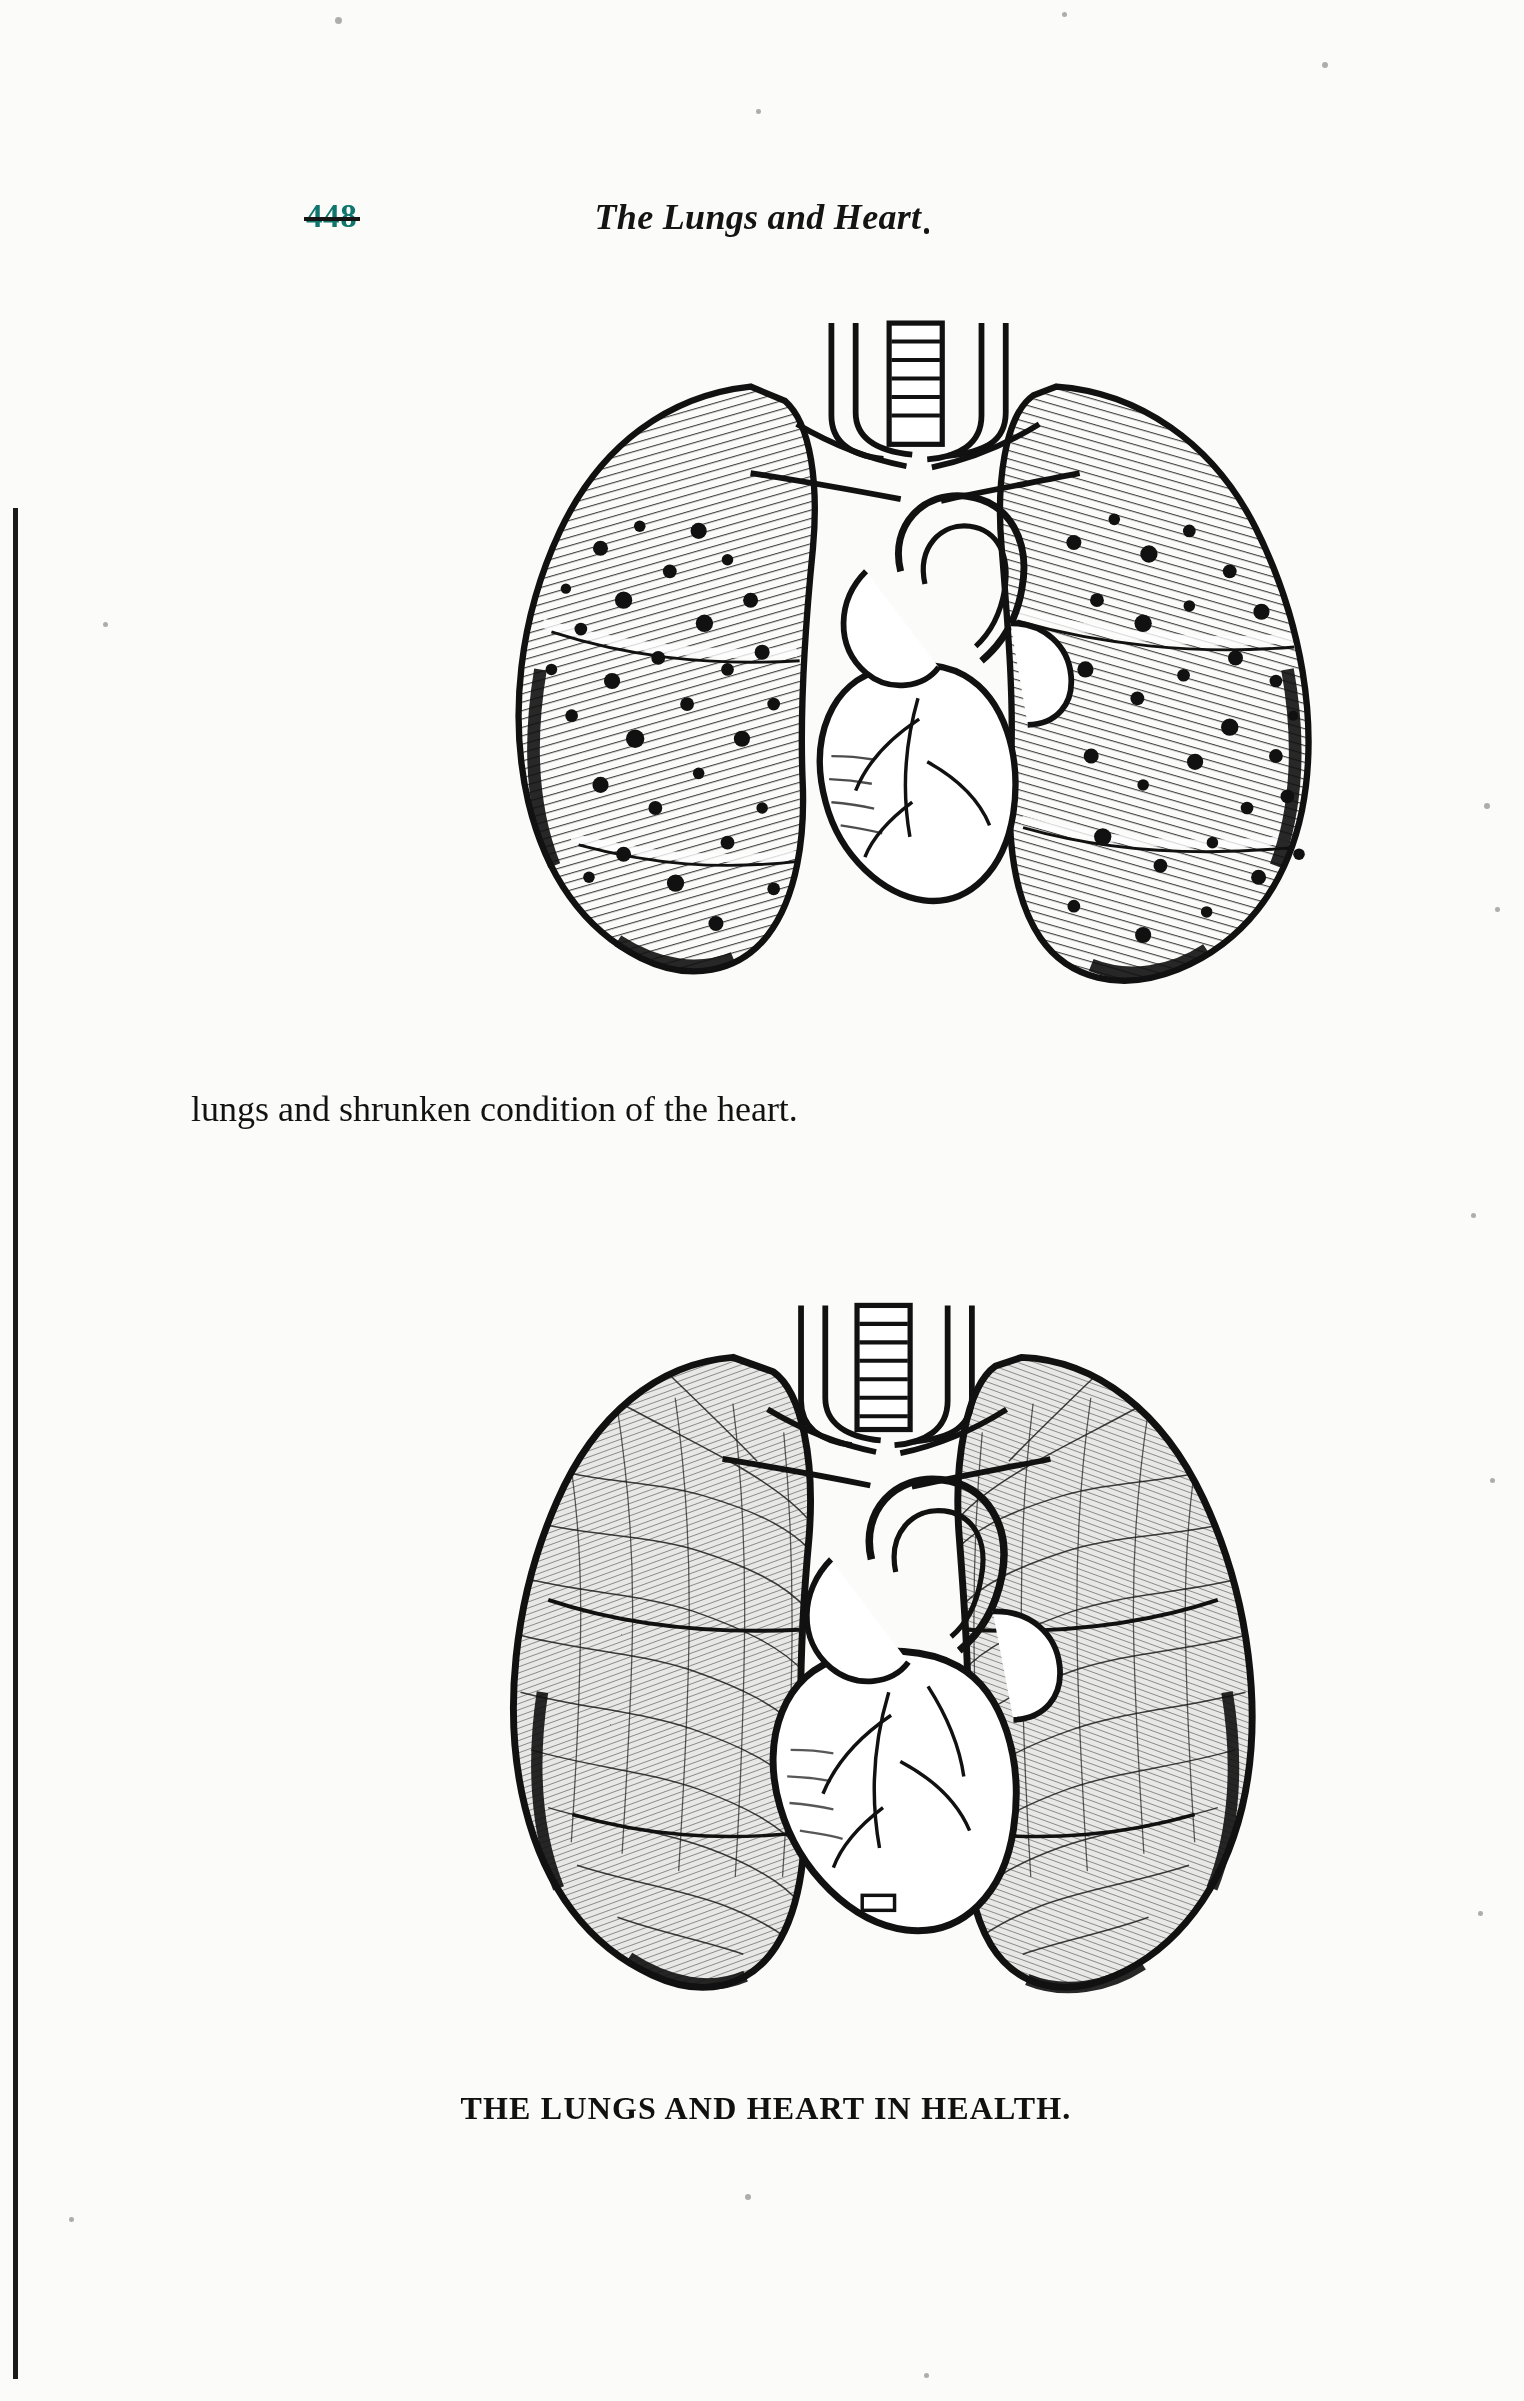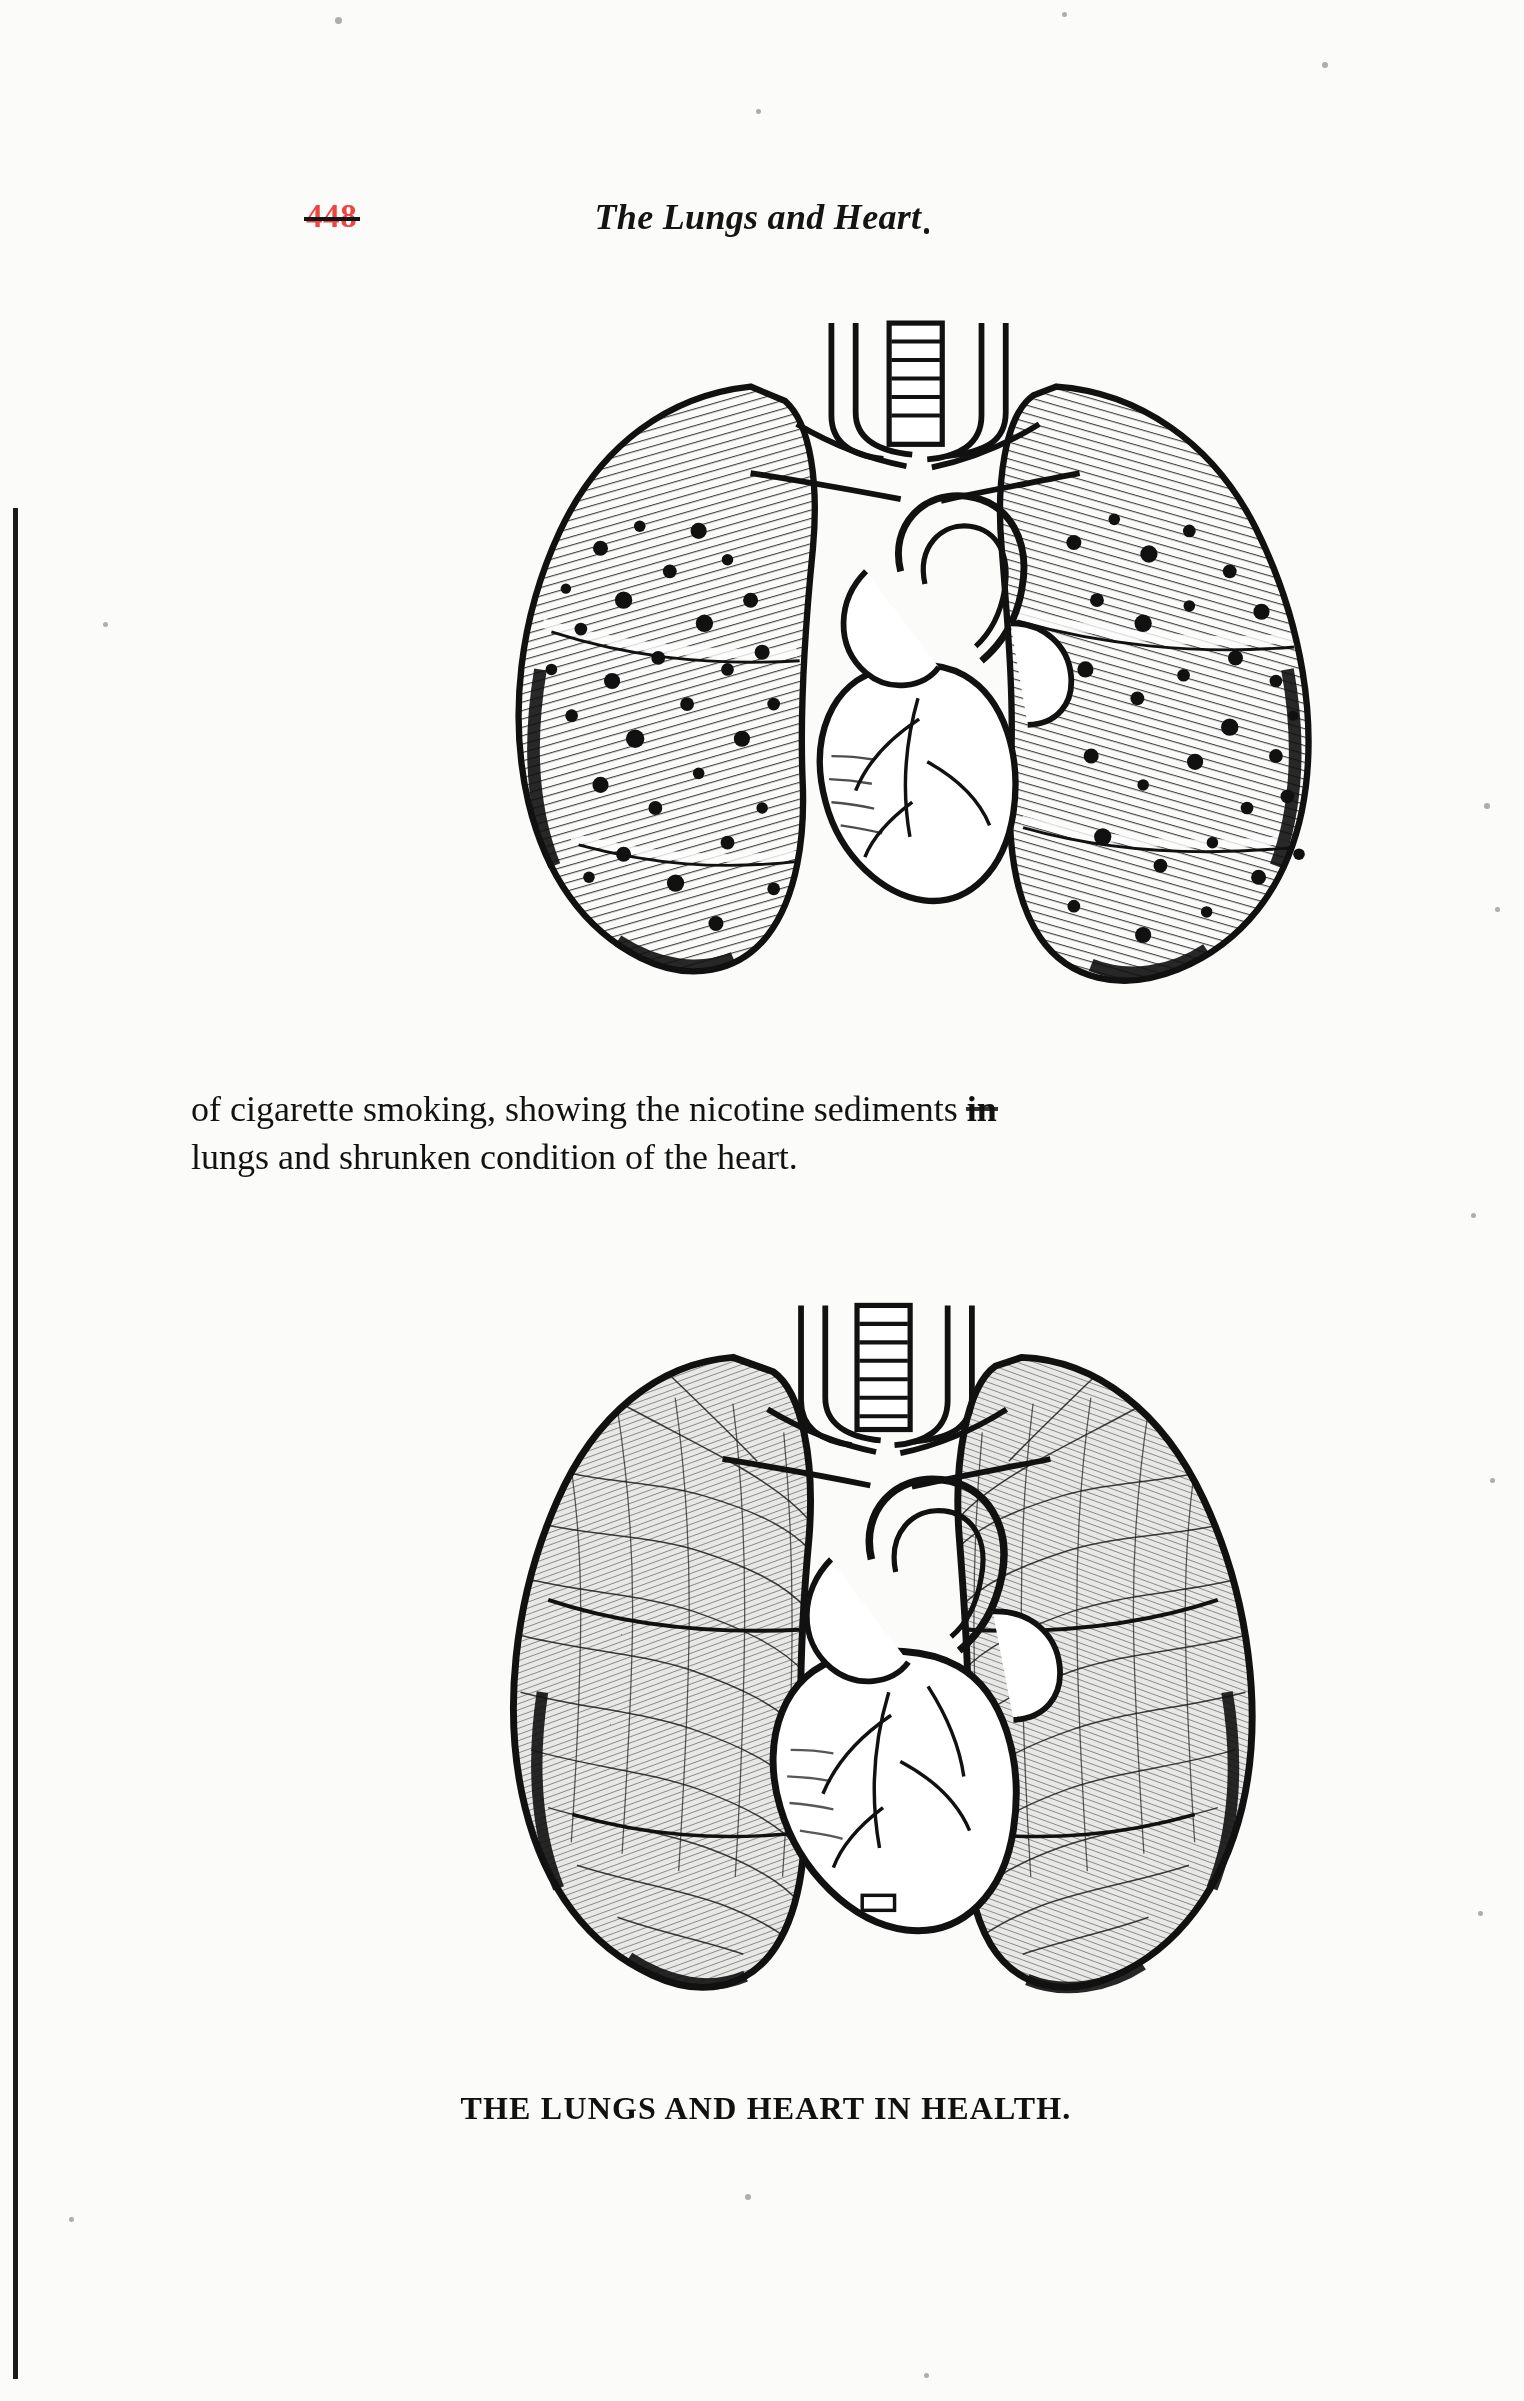--- a/index.html
+++ b/index.html
@@ -49,21 +49,21 @@
     height: 75px;
   }
   .folio {
     position: absolute;
     left: 306px;
     top: 7px;
     font-family: "Liberation Serif", serif;
     font-weight: bold;
     font-size: 33px;
     letter-spacing: 0.6px;
-    color: #ef4444;
+    color: #0f766e;
   }
   .folio::after {
     
     content: "";
     position: absolute;
     left: -2.3px;
     right: -2.3px;
     top: 52%;
     height: 3.5px;
     background: #151515;
@@ -346,21 +346,20 @@
       <g fill="none" stroke="#111" stroke-width="22" opacity=".9">
         <path d="M196 640 C176 760 180 880 220 980"></path>
         <path d="M1490 640 C1512 760 1508 880 1470 980"></path>
         <path d="M330 1110 C400 1155 470 1165 530 1140"></path>
         <path d="M1350 1125 C1290 1165 1215 1178 1150 1152"></path>
       </g>
     </svg>
   </div>
 
   <div class="caption">
-    <span class="line2"><span>of cigarette smoking, showing the nicotine sediments </span><span class="smudge">in</span></span>
     <span class="line3">lungs and shrunken condition of the heart.</span>
   </div>
 
   <div class="figure fig-healthy">
     <svg viewBox="0 0 1580 1370" preserveAspectRatio="xMidYMid meet">
       <defs>
         <pattern id="fineL" width="10" height="10" patternUnits="userSpaceOnUse" patternTransform="rotate(70)">
           <line x1="0" y1="0" x2="0" y2="10" stroke="#2a2a2a" stroke-width="2.2"></line>
         </pattern>
         <pattern id="fineR" width="10" height="10" patternUnits="userSpaceOnUse" patternTransform="rotate(110)">

